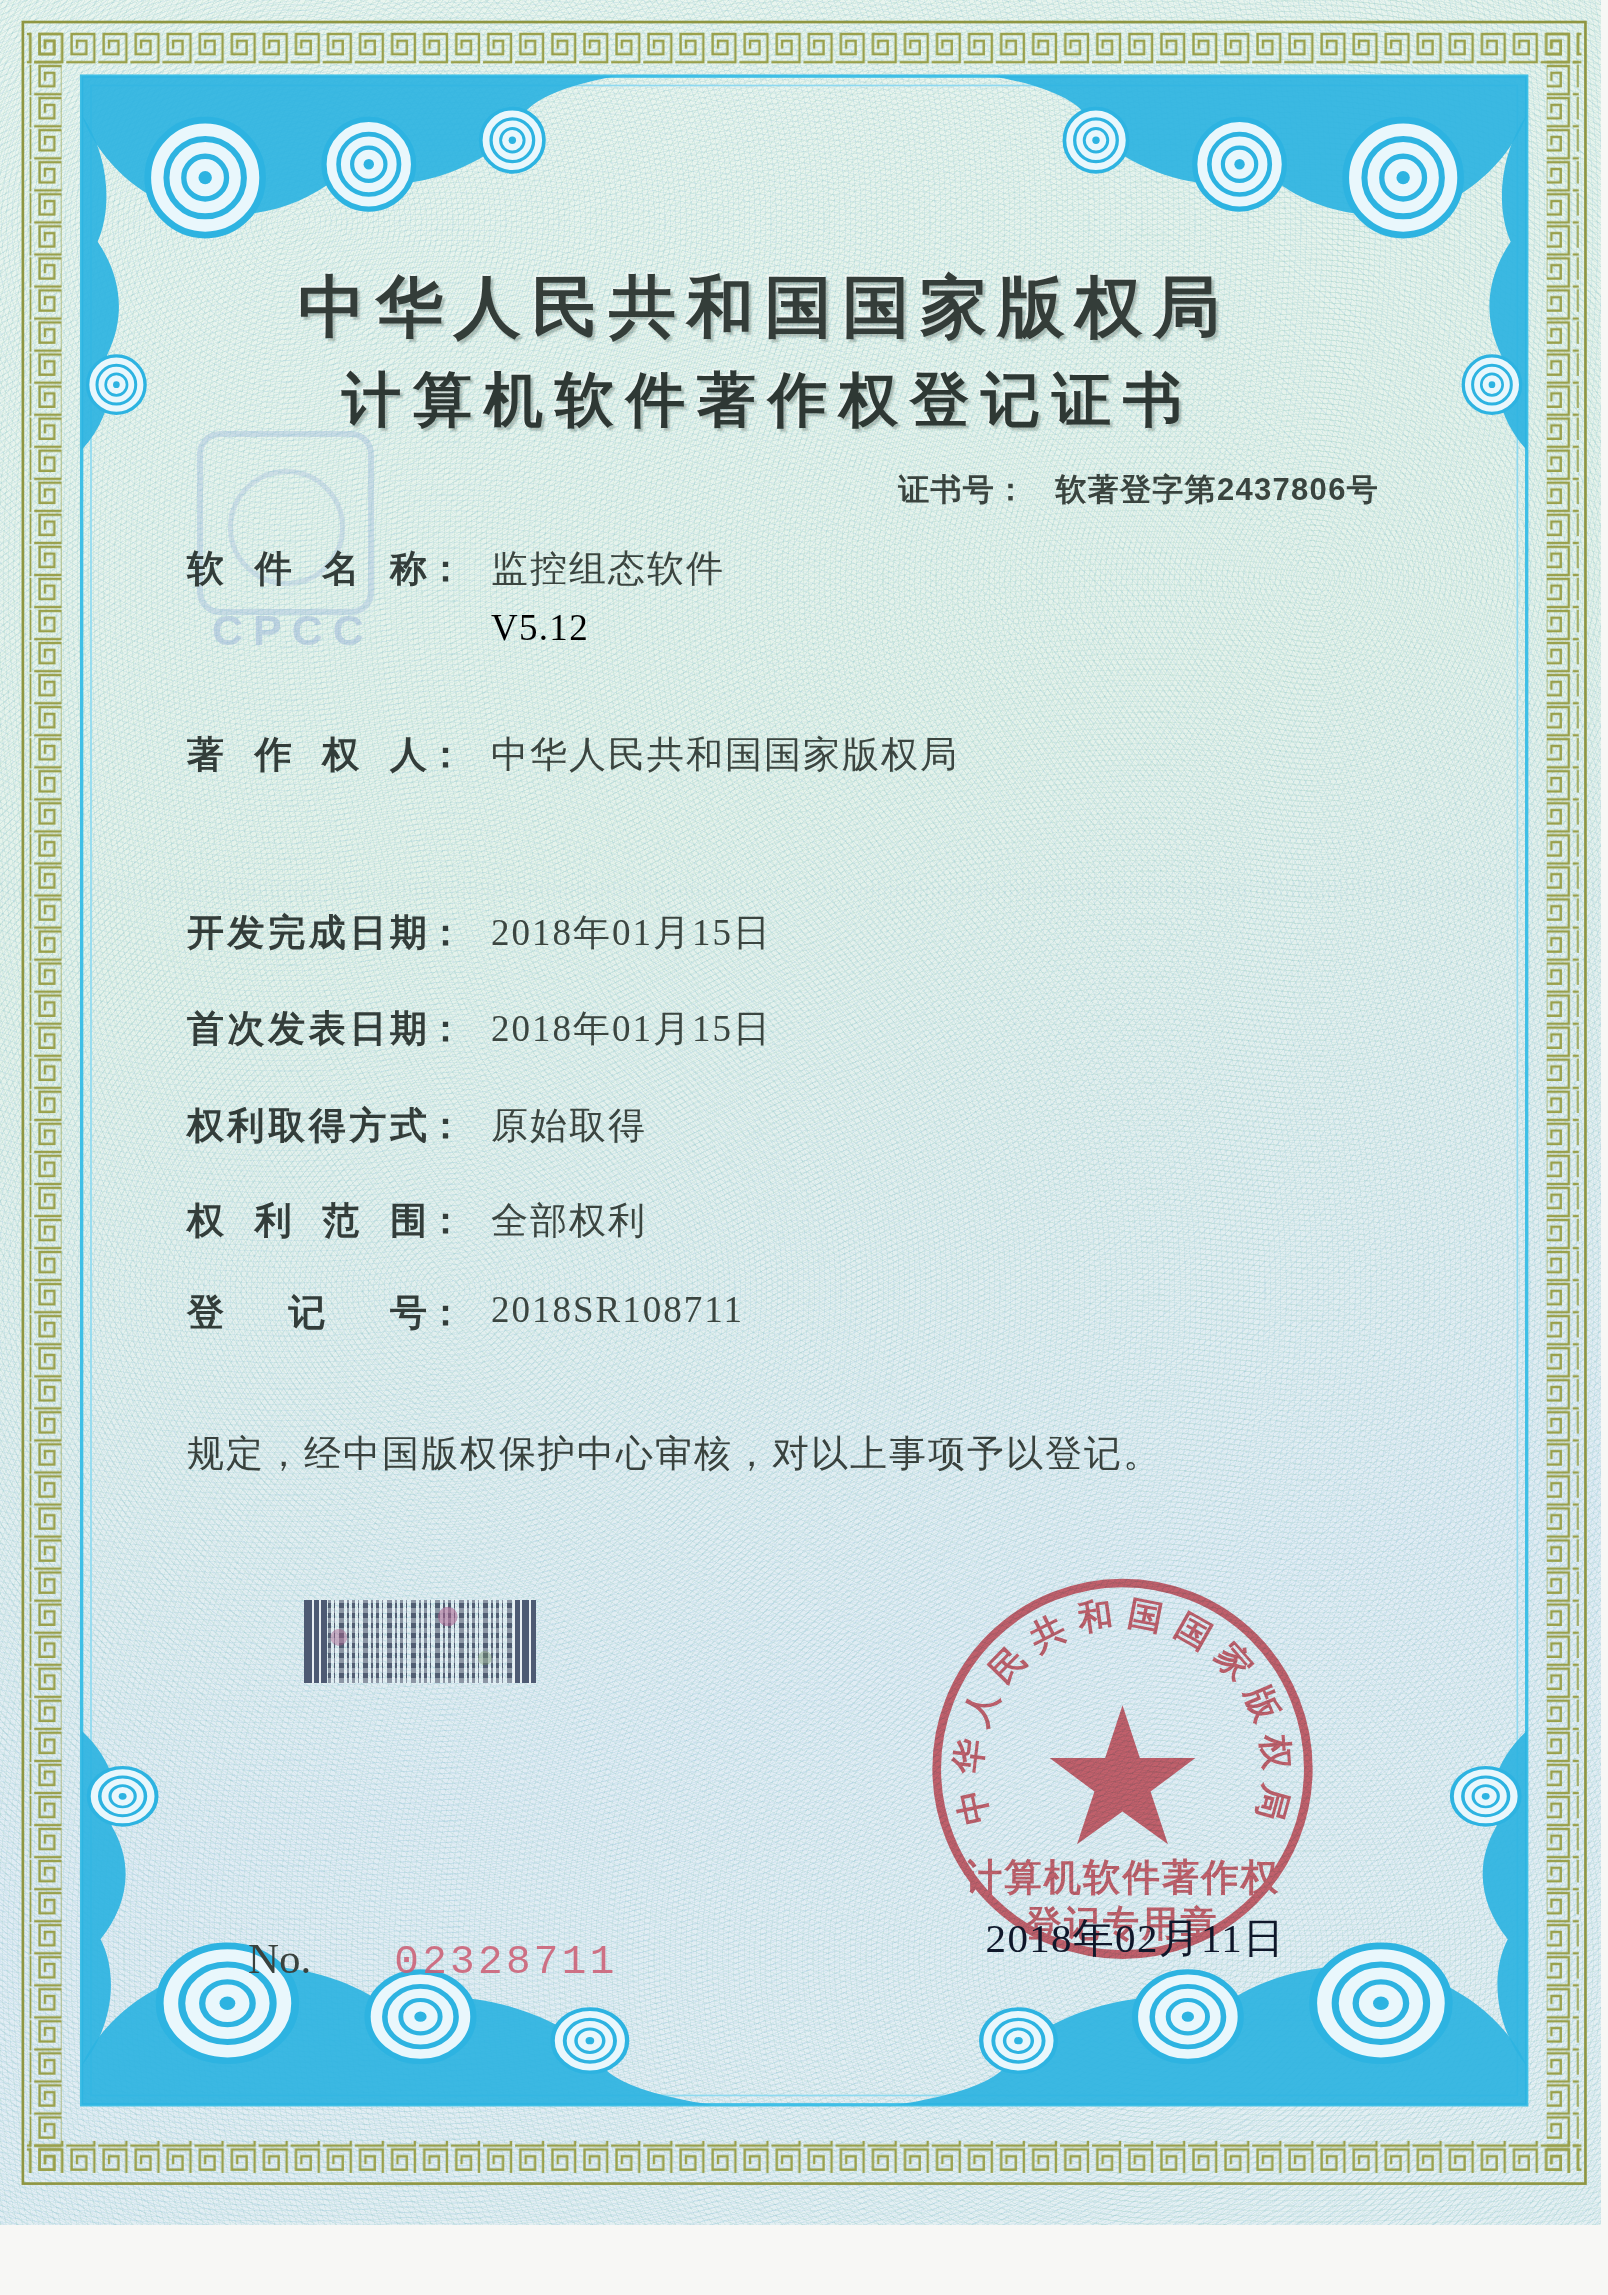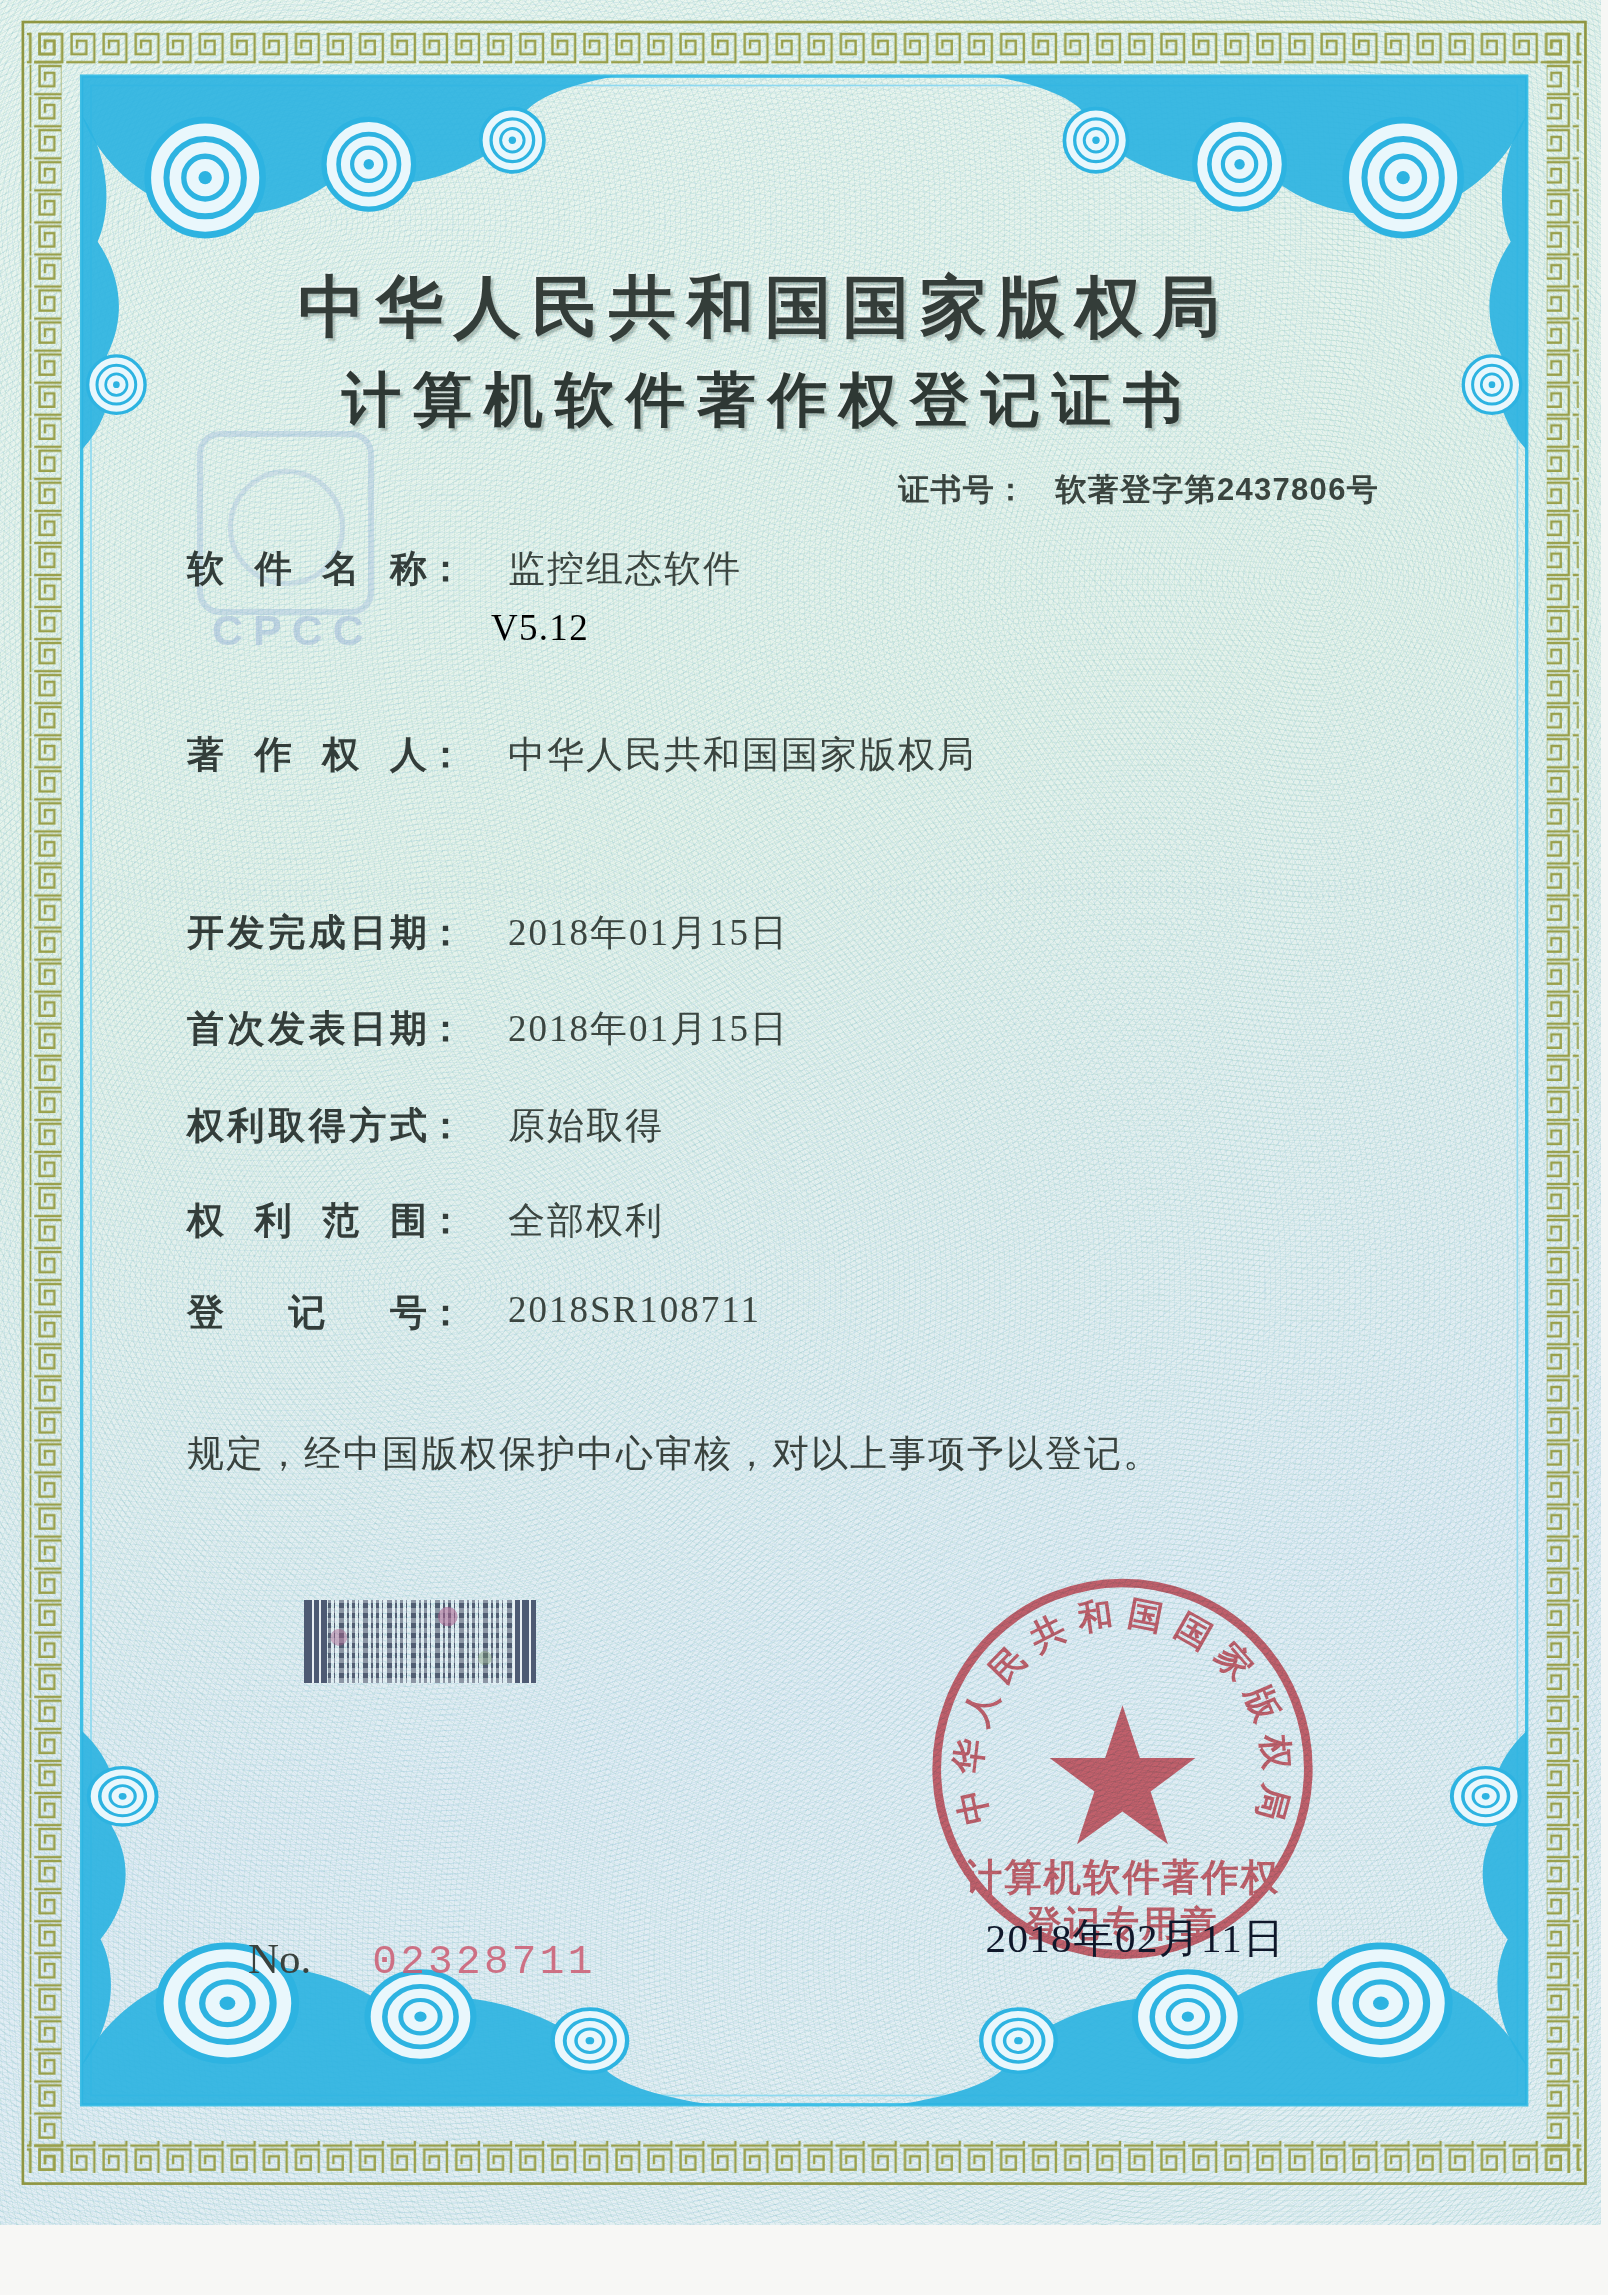--- a/index.html
+++ b/index.html
@@ -47,21 +47,21 @@
     top:469px;right:230px;font-size:31px;color:#3a443f;font-weight:600;letter-spacing:1.3px;
   }
   .cert-no .lbl{margin-right:28px;}
   .field-row{position:absolute;left:187px;}
   .field-label{
     display:inline-block;width:240px;text-align:justify;text-align-last:justify;
     font-size:37px;font-weight:600;color:#333d3a;vertical-align:top;
   }
   .field-colon{font-size:37px;font-weight:600;color:#333d3a;vertical-align:top;}
   .field-value{
-    position:absolute;left:321px;top:0;white-space:nowrap;
+    position:absolute;left:304px;top:0;white-space:nowrap;
     font-size:37px;color:#3b4540;font-family:"Liberation Serif","DejaVu Serif",serif;
     letter-spacing:2px;
   }
   .value-line2{
     position:absolute;left:491px;top:606px;font-size:37px;color:#000000;
     font-family:"Liberation Serif","DejaVu Serif",serif;letter-spacing:1.3px;
   }
   .statement{
     left:187px;top:1401px;width:1299px;
     font-size:37px;color:#39423e;line-height:106px;letter-spacing:2px;
@@ -104,21 +104,21 @@
   .seal{left:922px;top:1575px;width:401px;height:401px;mix-blend-mode:multiply;opacity:.92;}
   .seal-date{
     left:972px;top:1911px;width:327px;text-align:center;white-space:nowrap;
     font-size:41px;color:#0f172a;letter-spacing:1.3px;font-weight:500;
     font-family:"Liberation Serif","DejaVu Serif",serif;
   }
   
   .serial{left:248px;top:1934px;white-space:nowrap;}
   .serial .no{
     font-family:"Liberation Serif","DejaVu Serif",serif;
-    font-size:43px;color:#39423e;margin-right:26px;
+    font-size:43px;color:#39423e;margin-right:48px;
   }
   .serial .num{
     font-family:"Liberation Mono","DejaVu Sans Mono",monospace;
     font-size:41px;color:var(--serial-red);letter-spacing:3.3px;opacity:.85;margin-left:35px;
   }
 </style>
 </head>
 <body>
 
 <div class="paper"></div>

